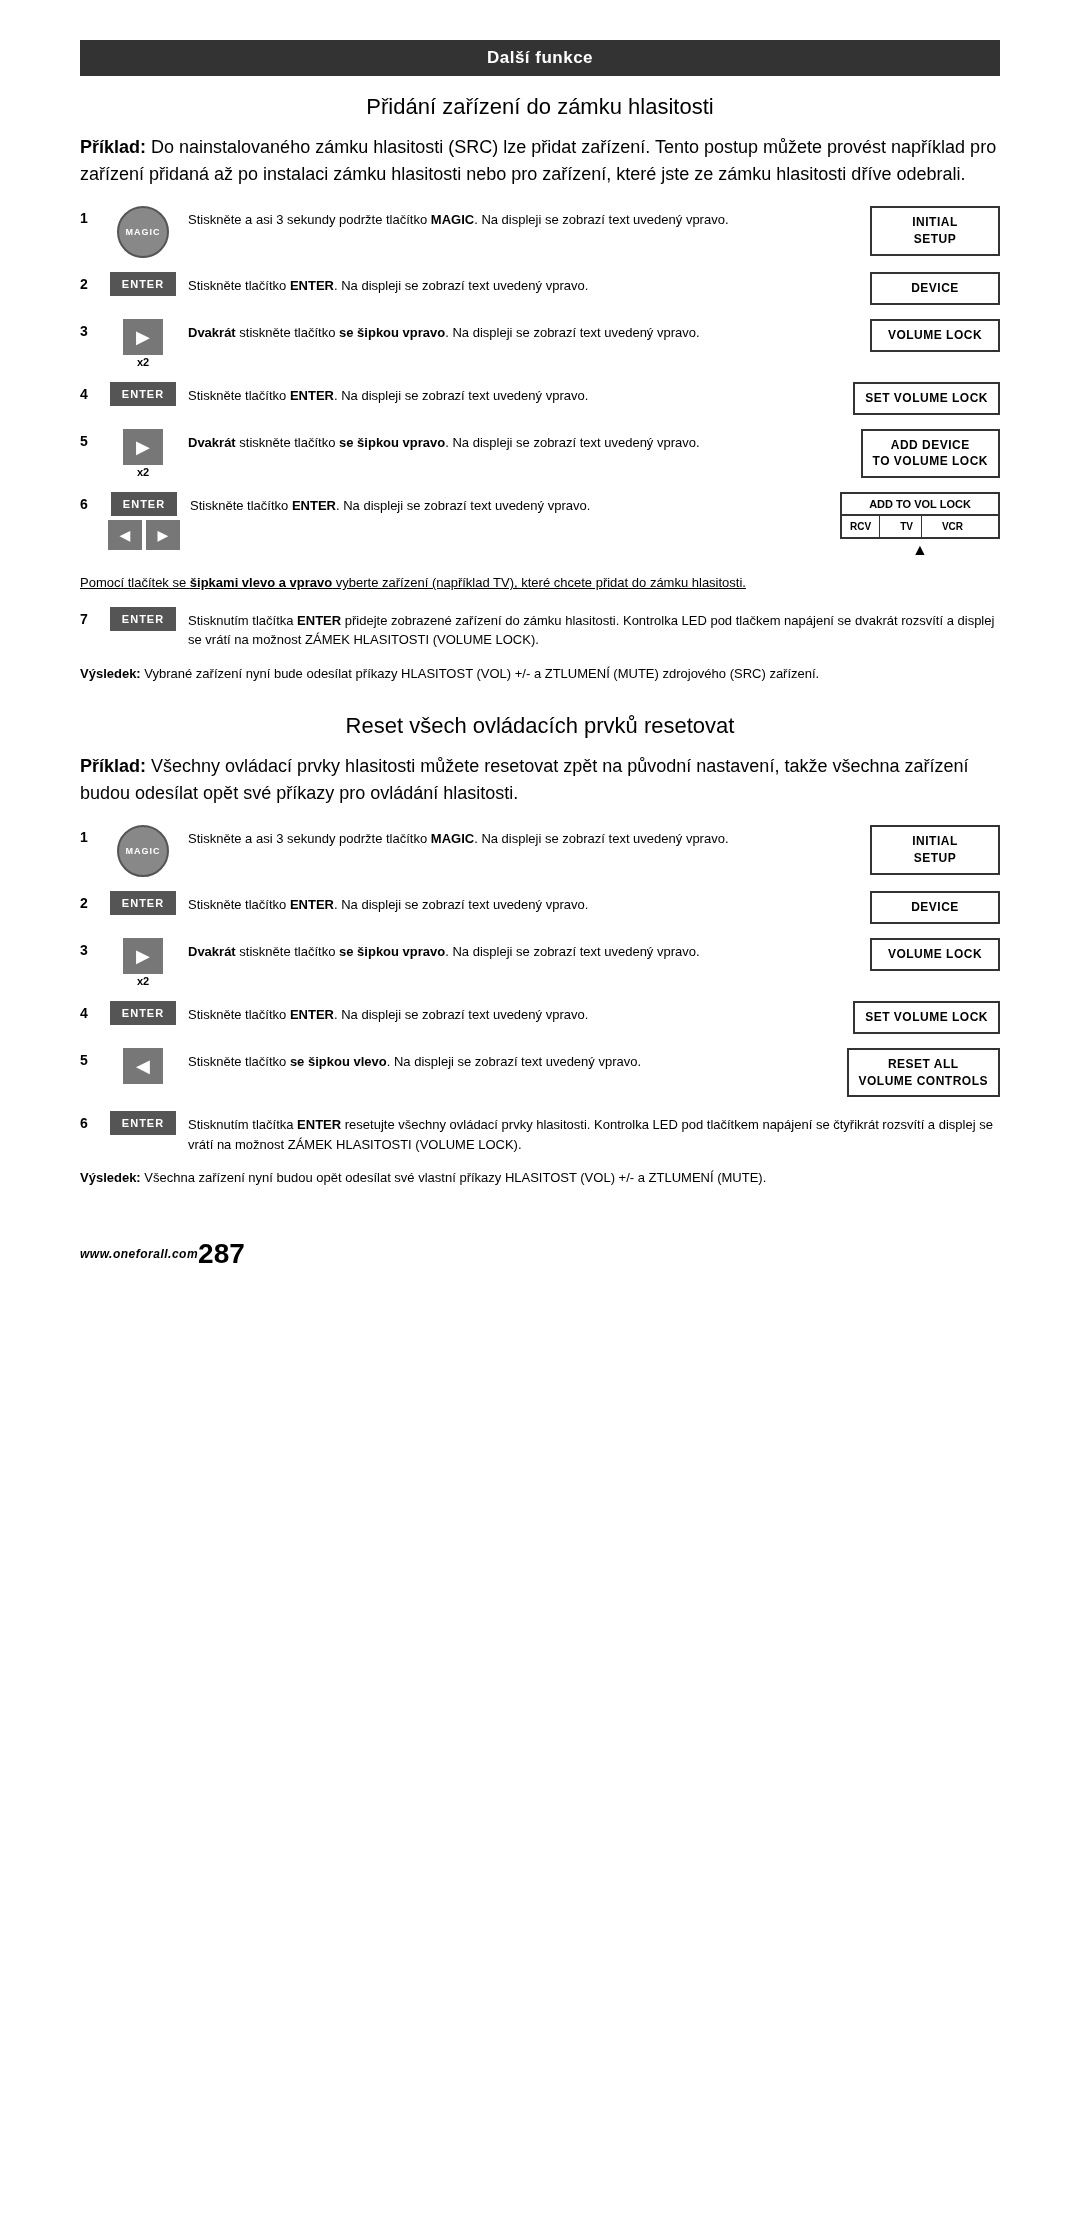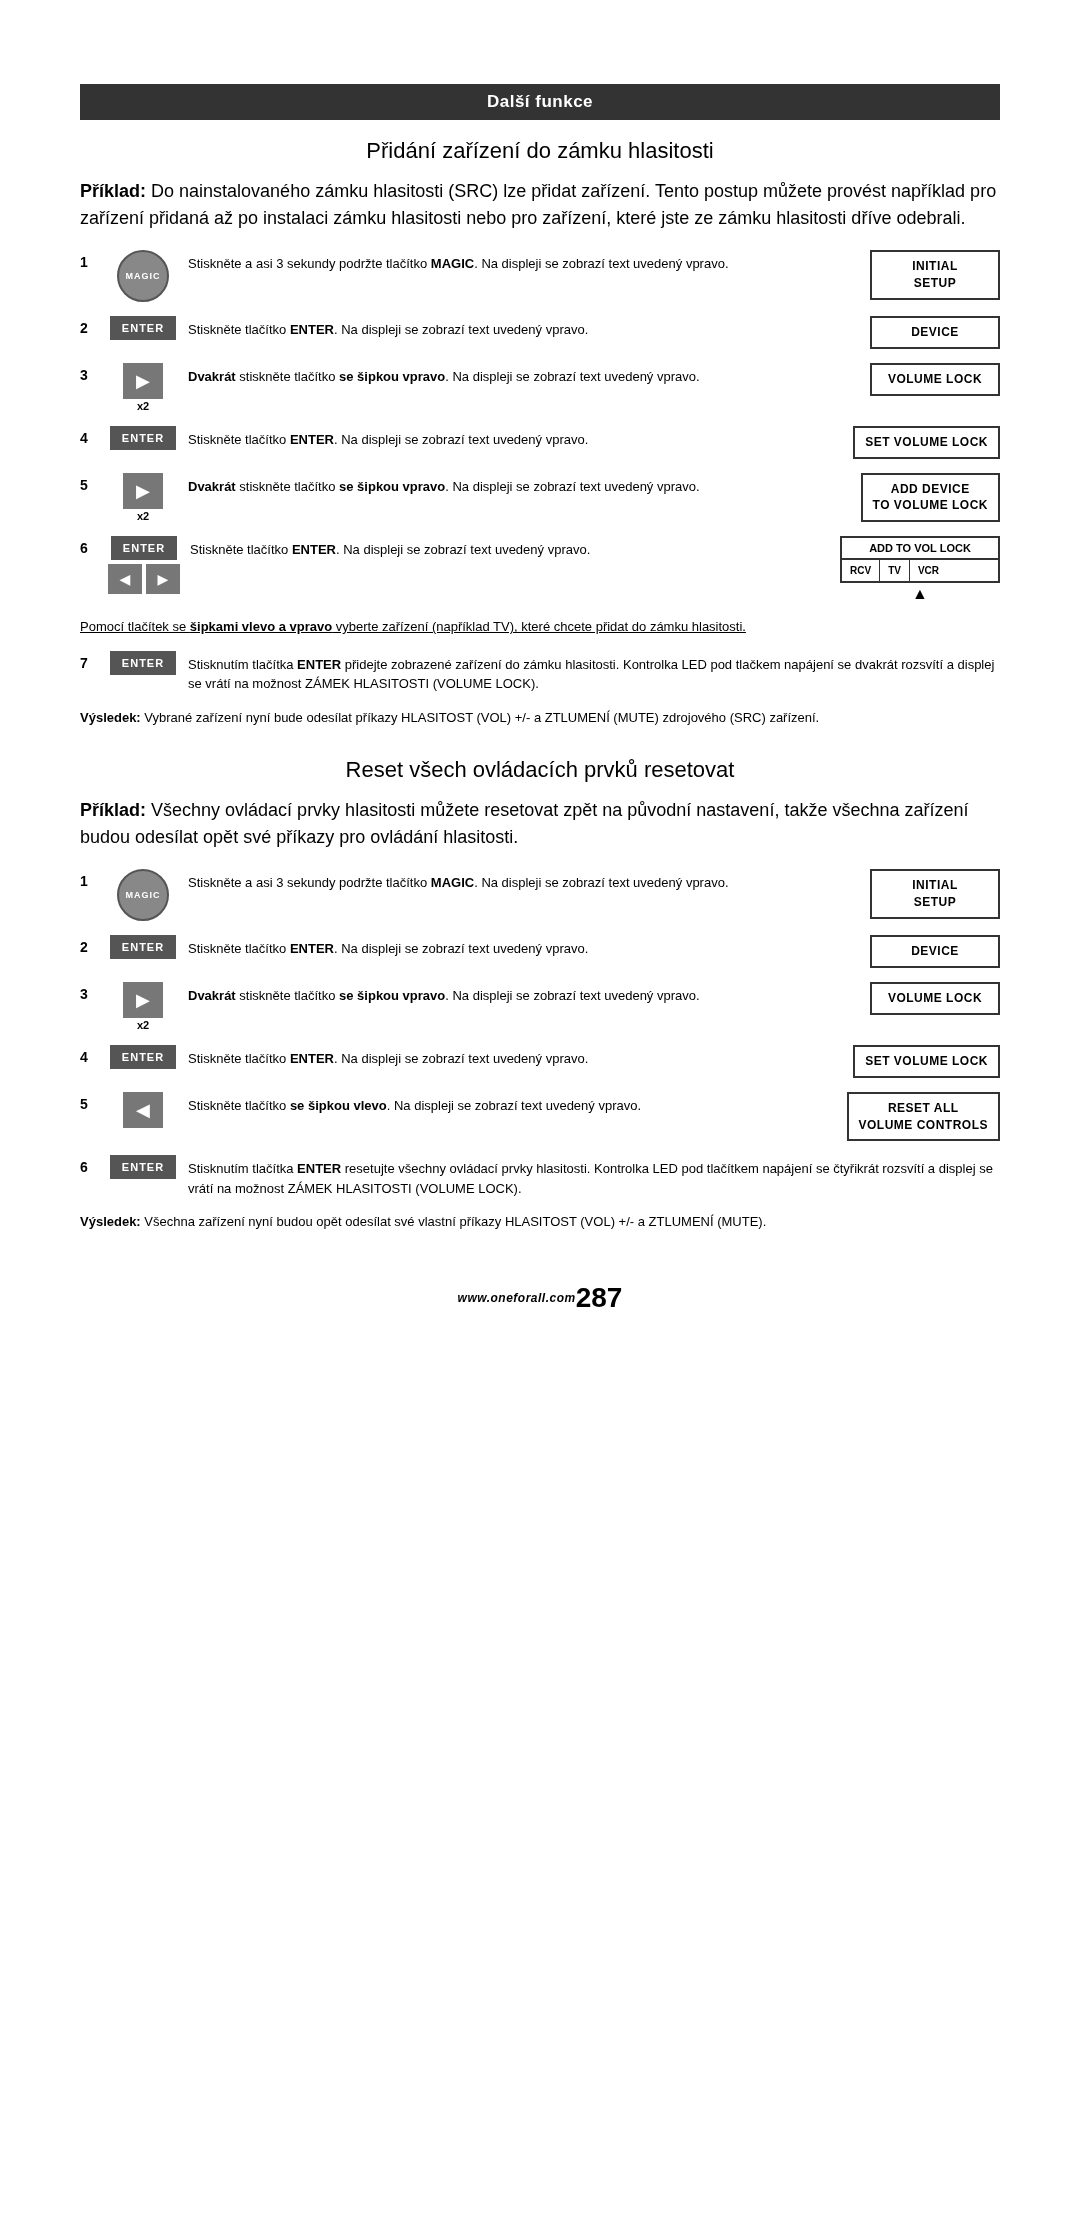--- a/index.html
+++ b/index.html
@@ -15,21 +15,20 @@
 
     .header-bar {
       background: #333;
       color: #fff;
       text-align: center;
       padding: 8px 37px;
       font-size: 17px;
       font-weight: bold;
       margin-bottom: 18px;
       letter-spacing: 0.5px;
-      margin-top: 44px;
     }
 
     .section-title {
       font-size: 22px;
       font-weight: normal;
       margin-bottom: 14px;
       text-align: center;
     }
 
     .intro-text {
@@ -169,21 +168,21 @@
 
     .display-row-with-arrow {
       position: relative;
       display: flex;
       flex-direction: column;
       align-items: center;
     }
 
     .display-sub-row {
       display: flex;
-      gap: 0;
+      gap: 12px;
       border: 2px solid #333;
       min-width: 160px;
     }
 
     .display-sub-cell {
       font-size: 10px;
       font-weight: bold;
       padding: 5px 8px;
       border-right: 1px solid #333;
       text-align: center;
@@ -204,21 +203,21 @@
     }
 
     .arrow-indicator {
       font-size: 16px;
       text-align: center;
       margin-top: 2px;
     }
 
     .footer {
       display: flex;
-      justify-content: center;
+      justify-content: flex-start;
       align-items: center;
       margin-top: 40px;
       padding-top: 10px;
     }
 
     .footer-url {
       font-size: 12px;
       font-style: italic;
       font-weight: bold;
       letter-spacing: 0.5px;

